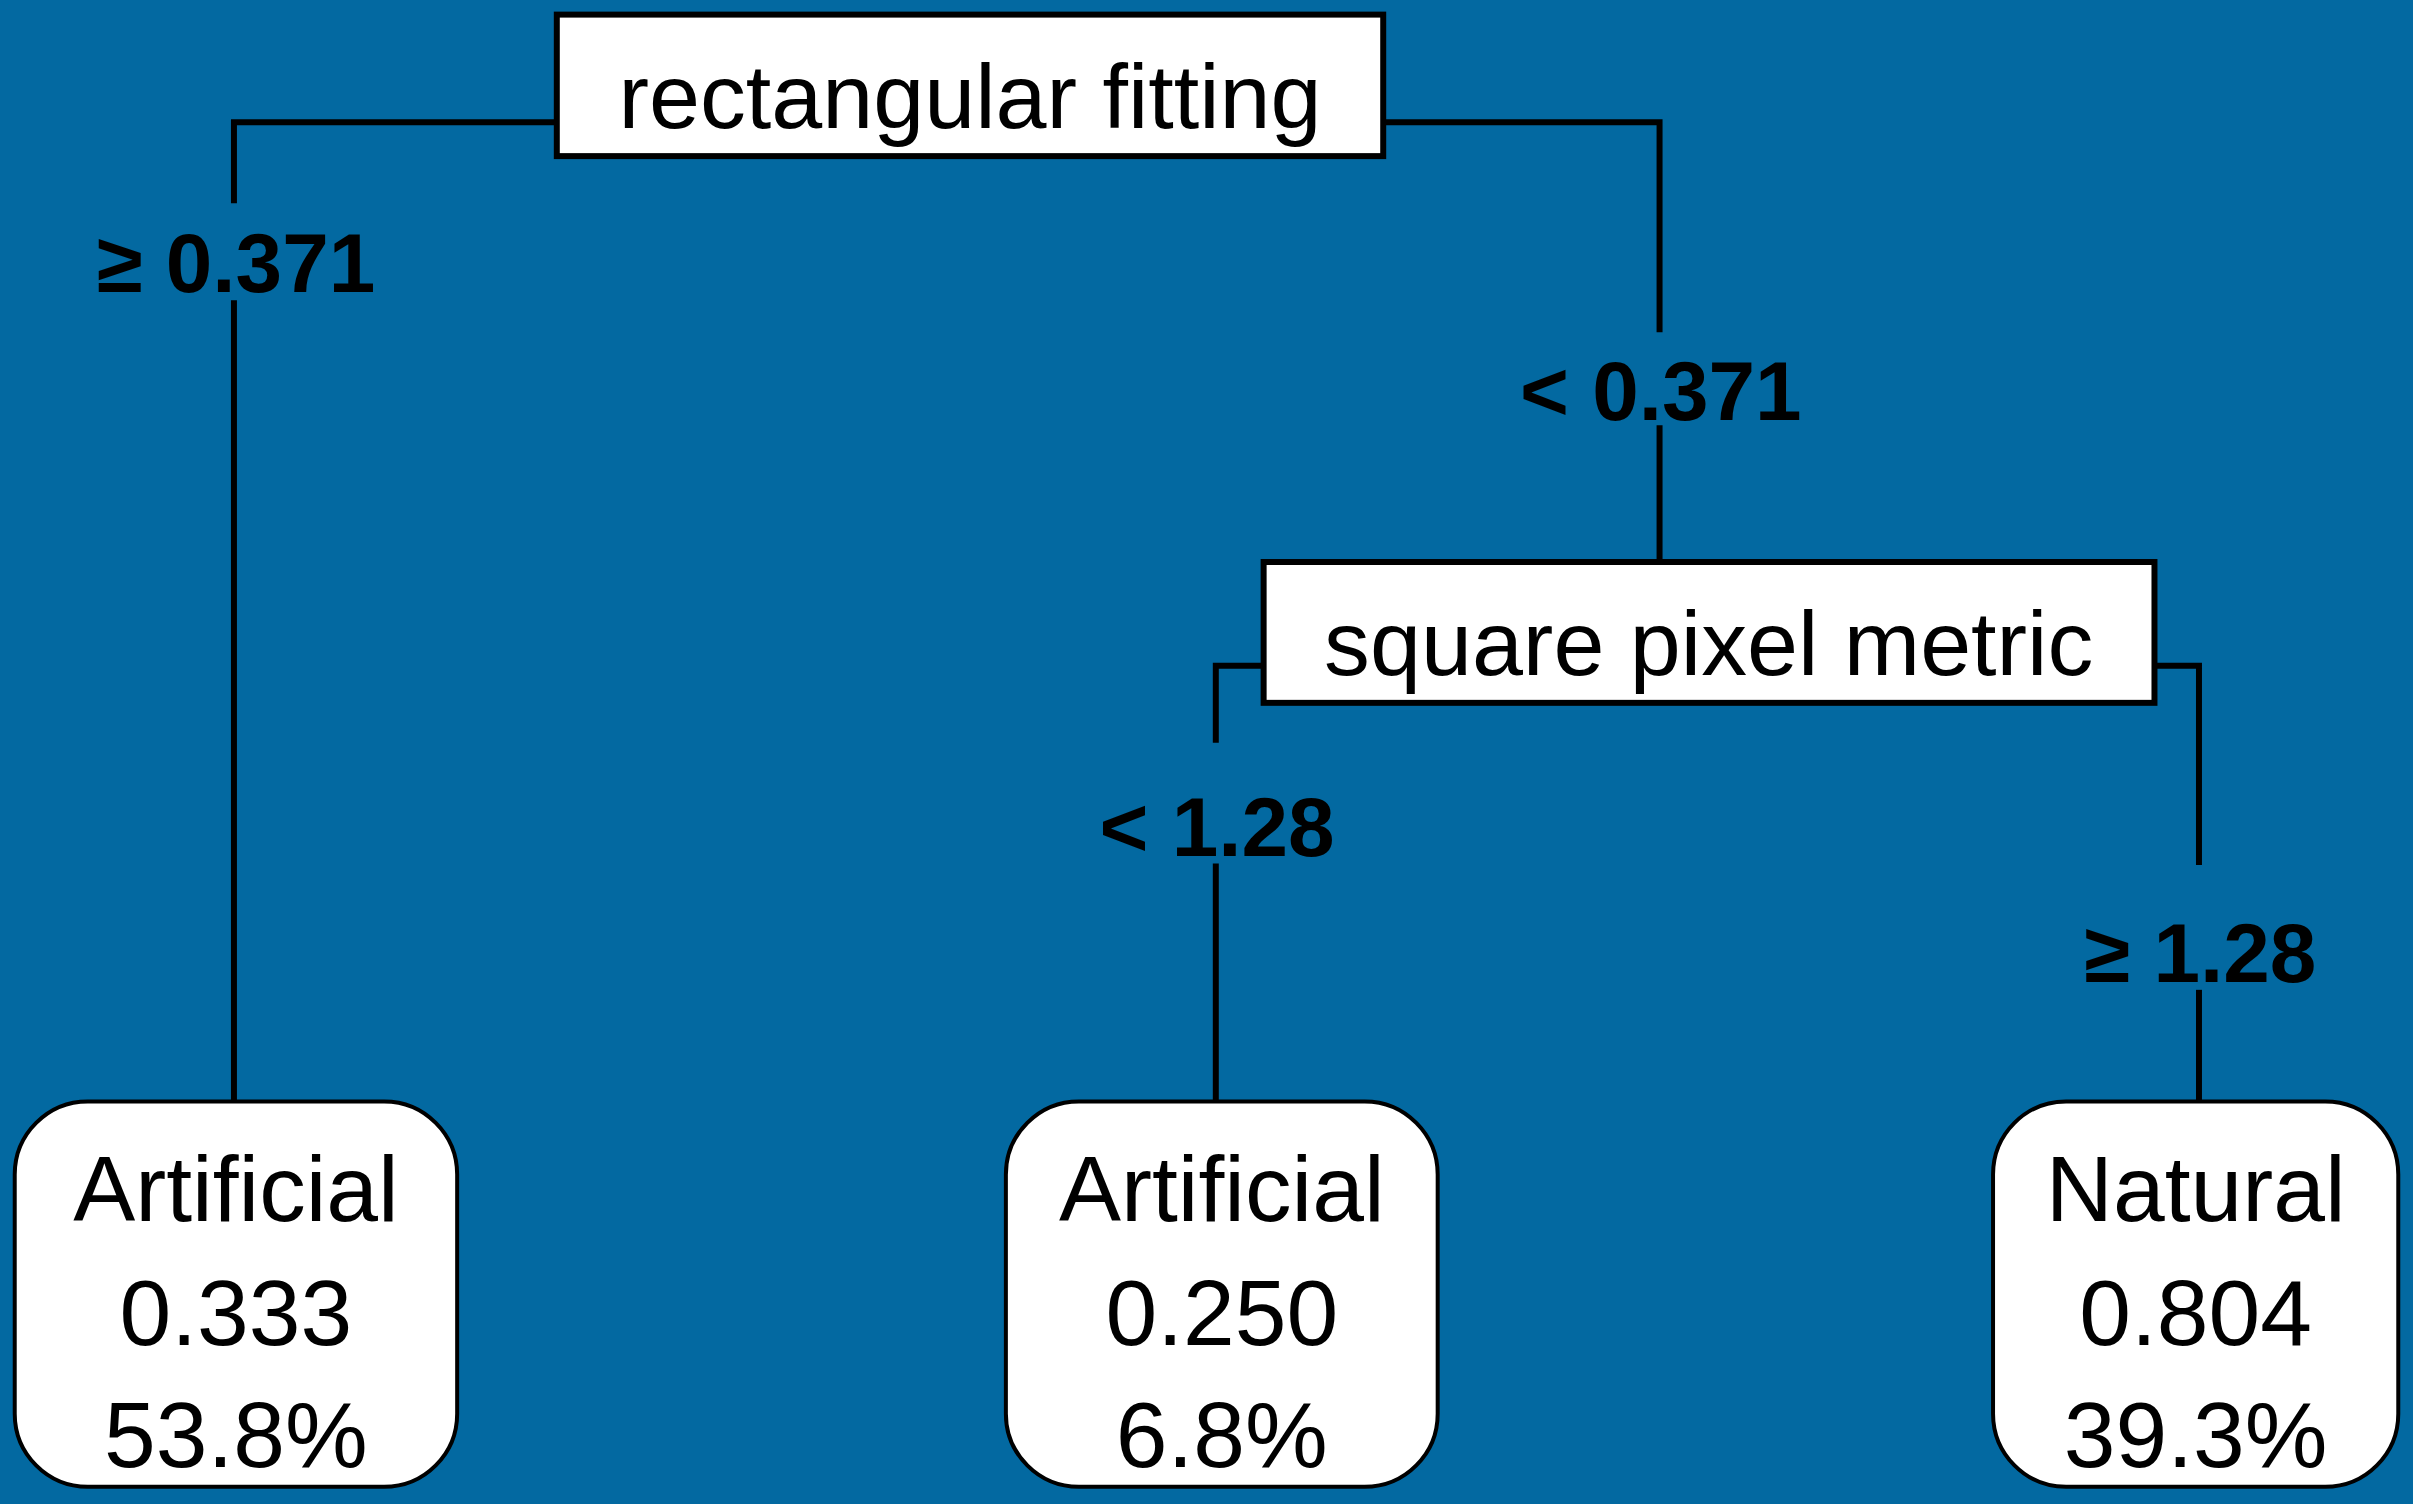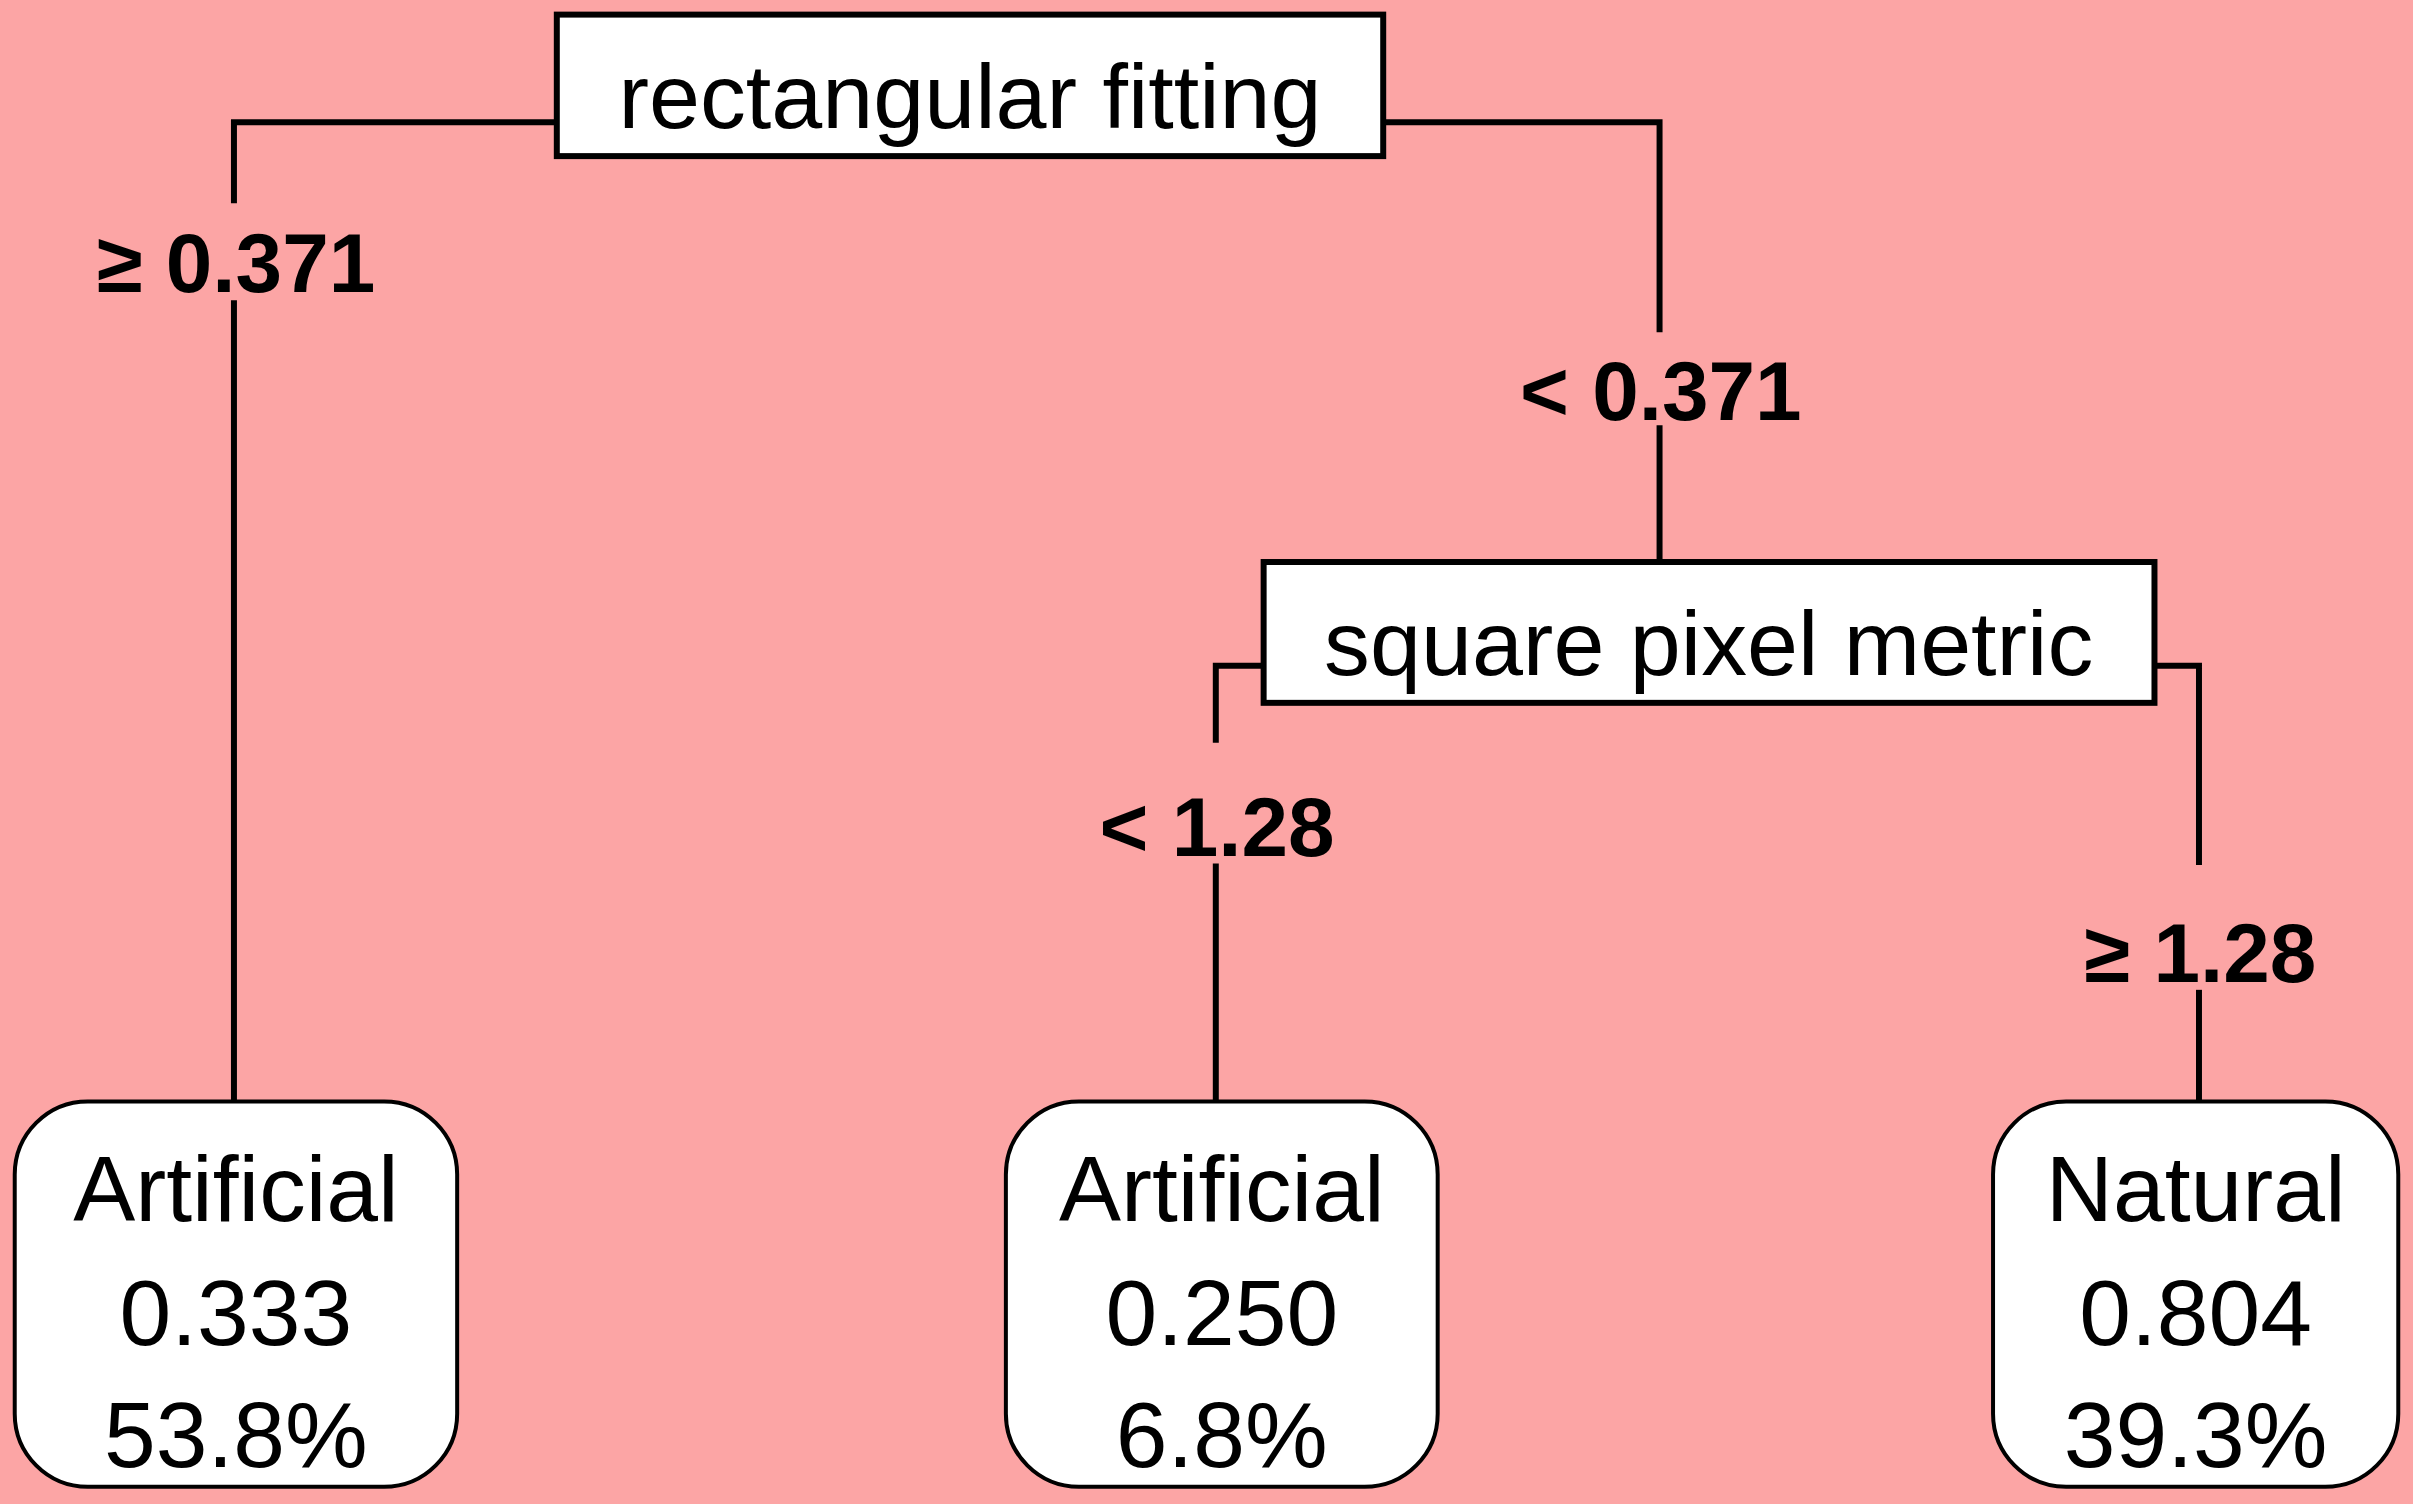--- a/index.html
+++ b/index.html
@@ -4,21 +4,21 @@
 <style>
   html, body {
     margin: 0;
     padding: 0;
     background: #ffffff;
   }
   #diagram-root {
     position: relative;
     width: 2413px;
     height: 1504px;
-    background: #fca5a5;
+    background: #0369a1;
     font-family: "Liberation Sans", sans-serif;
     overflow: hidden;
   }
   svg#tree-svg {
     position: absolute;
     left: 0;
     top: 0;
     width: 2413px;
     height: 1504px;
     display: block;

